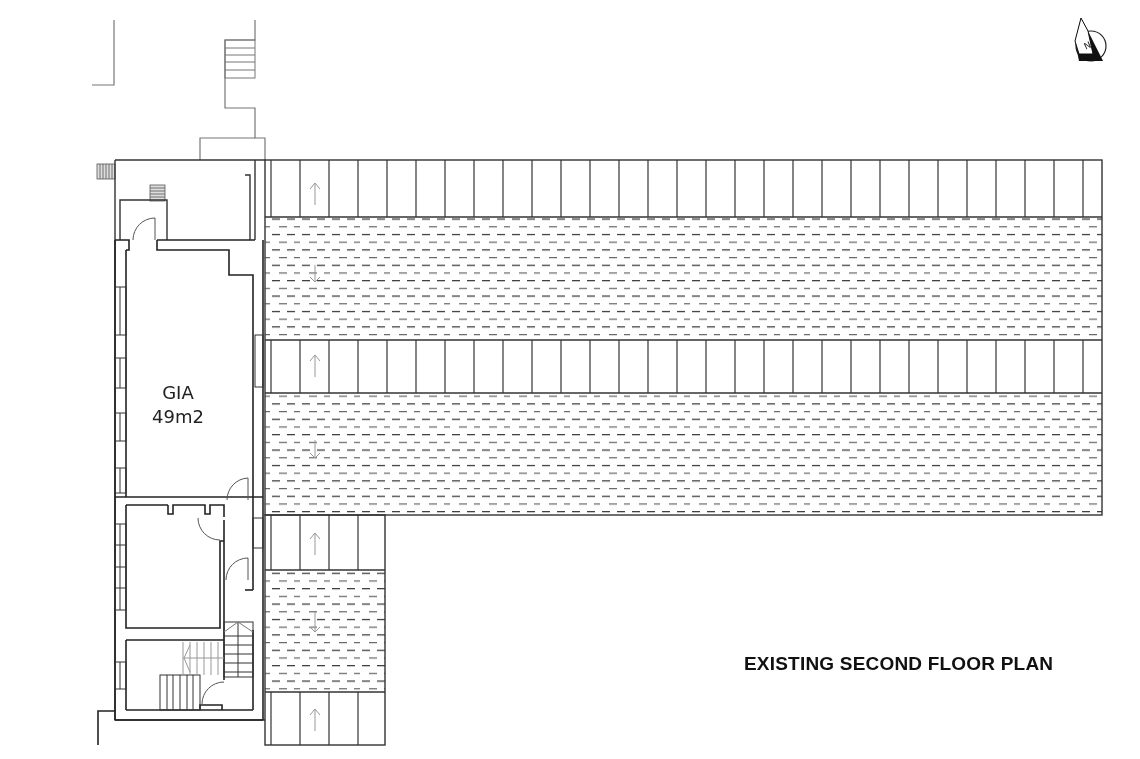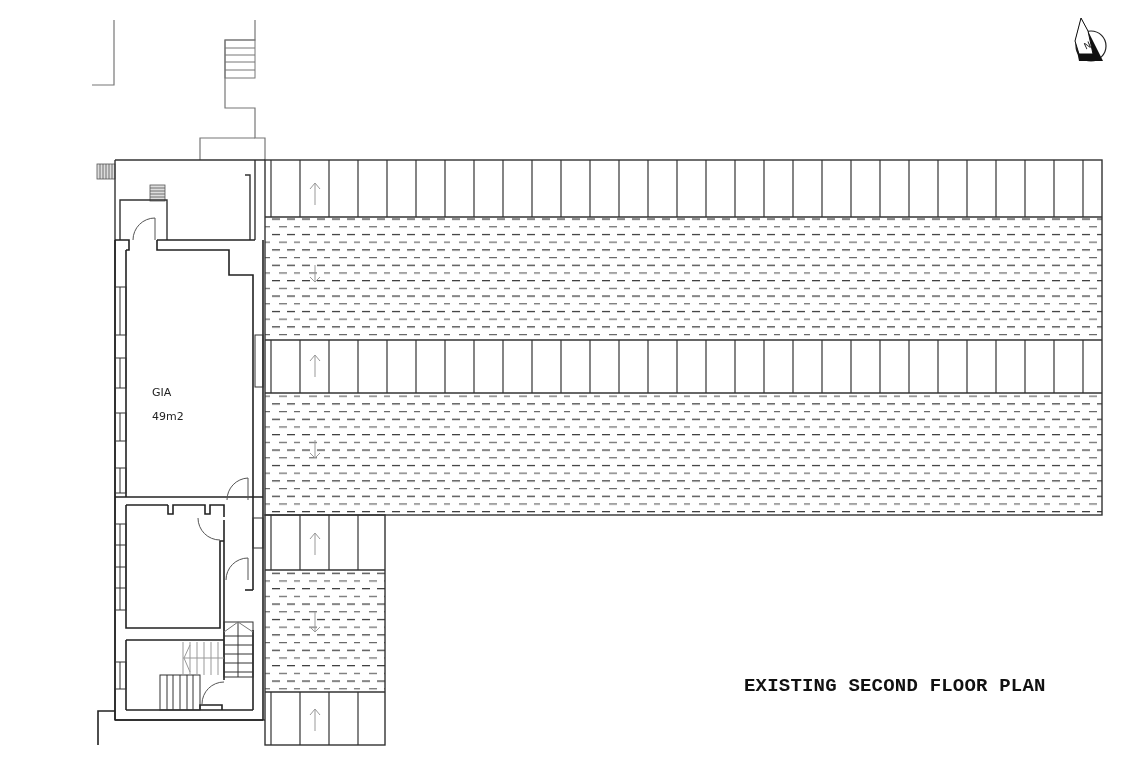--- a/index.html
+++ b/index.html
@@ -1,25 +1,25 @@
 <!DOCTYPE html>
 <html><head>
   <meta charset="utf-8">
   <style>
     html, body { margin: 0; padding: 0; background: #ffffff; }
     body { width: 1140px; height: 759px; position: relative; overflow: hidden; font-family: "DejaVu Sans", sans-serif; }
     #plan { position: absolute; left: 0; top: 0; }
     .title {
-      position: absolute; left: 744px; top: 675px; width: 360px;
-      font-family: Liberation Mono, monospace; font-weight: bold; font-size: 19px;
+      position: absolute; left: 744px; top: 653px; width: 360px;
+      font-family: Liberation Sans, sans-serif; font-weight: bold; font-size: 19px;
       color: #111; letter-spacing: 0.2px; white-space: nowrap;
     }
     .gia {
       position: absolute; left: 152px; top: 381px;
-      font-family: "DejaVu Sans", sans-serif; font-size: 11px; color: #222; line-height: 24px;
+      font-family: "DejaVu Sans", sans-serif; font-size: 18px; color: #222; line-height: 24px; text-align: center;
     }
   </style>
 </head>
 <body>
 
 <svg id="plan" width="1140" height="759" viewBox="0 0 1140 759" xmlns="http://www.w3.org/2000/svg">
   <defs>
     <pattern id="dashes" x="0" y="0" width="30" height="15.4" patternUnits="userSpaceOnUse">
       <line x1="2" y1="3.5" x2="10" y2="3.5" stroke="#333" stroke-width="1.2"></line>
       <line x1="17" y1="3.5" x2="25" y2="3.5" stroke="#333" stroke-width="1.2"></line>

